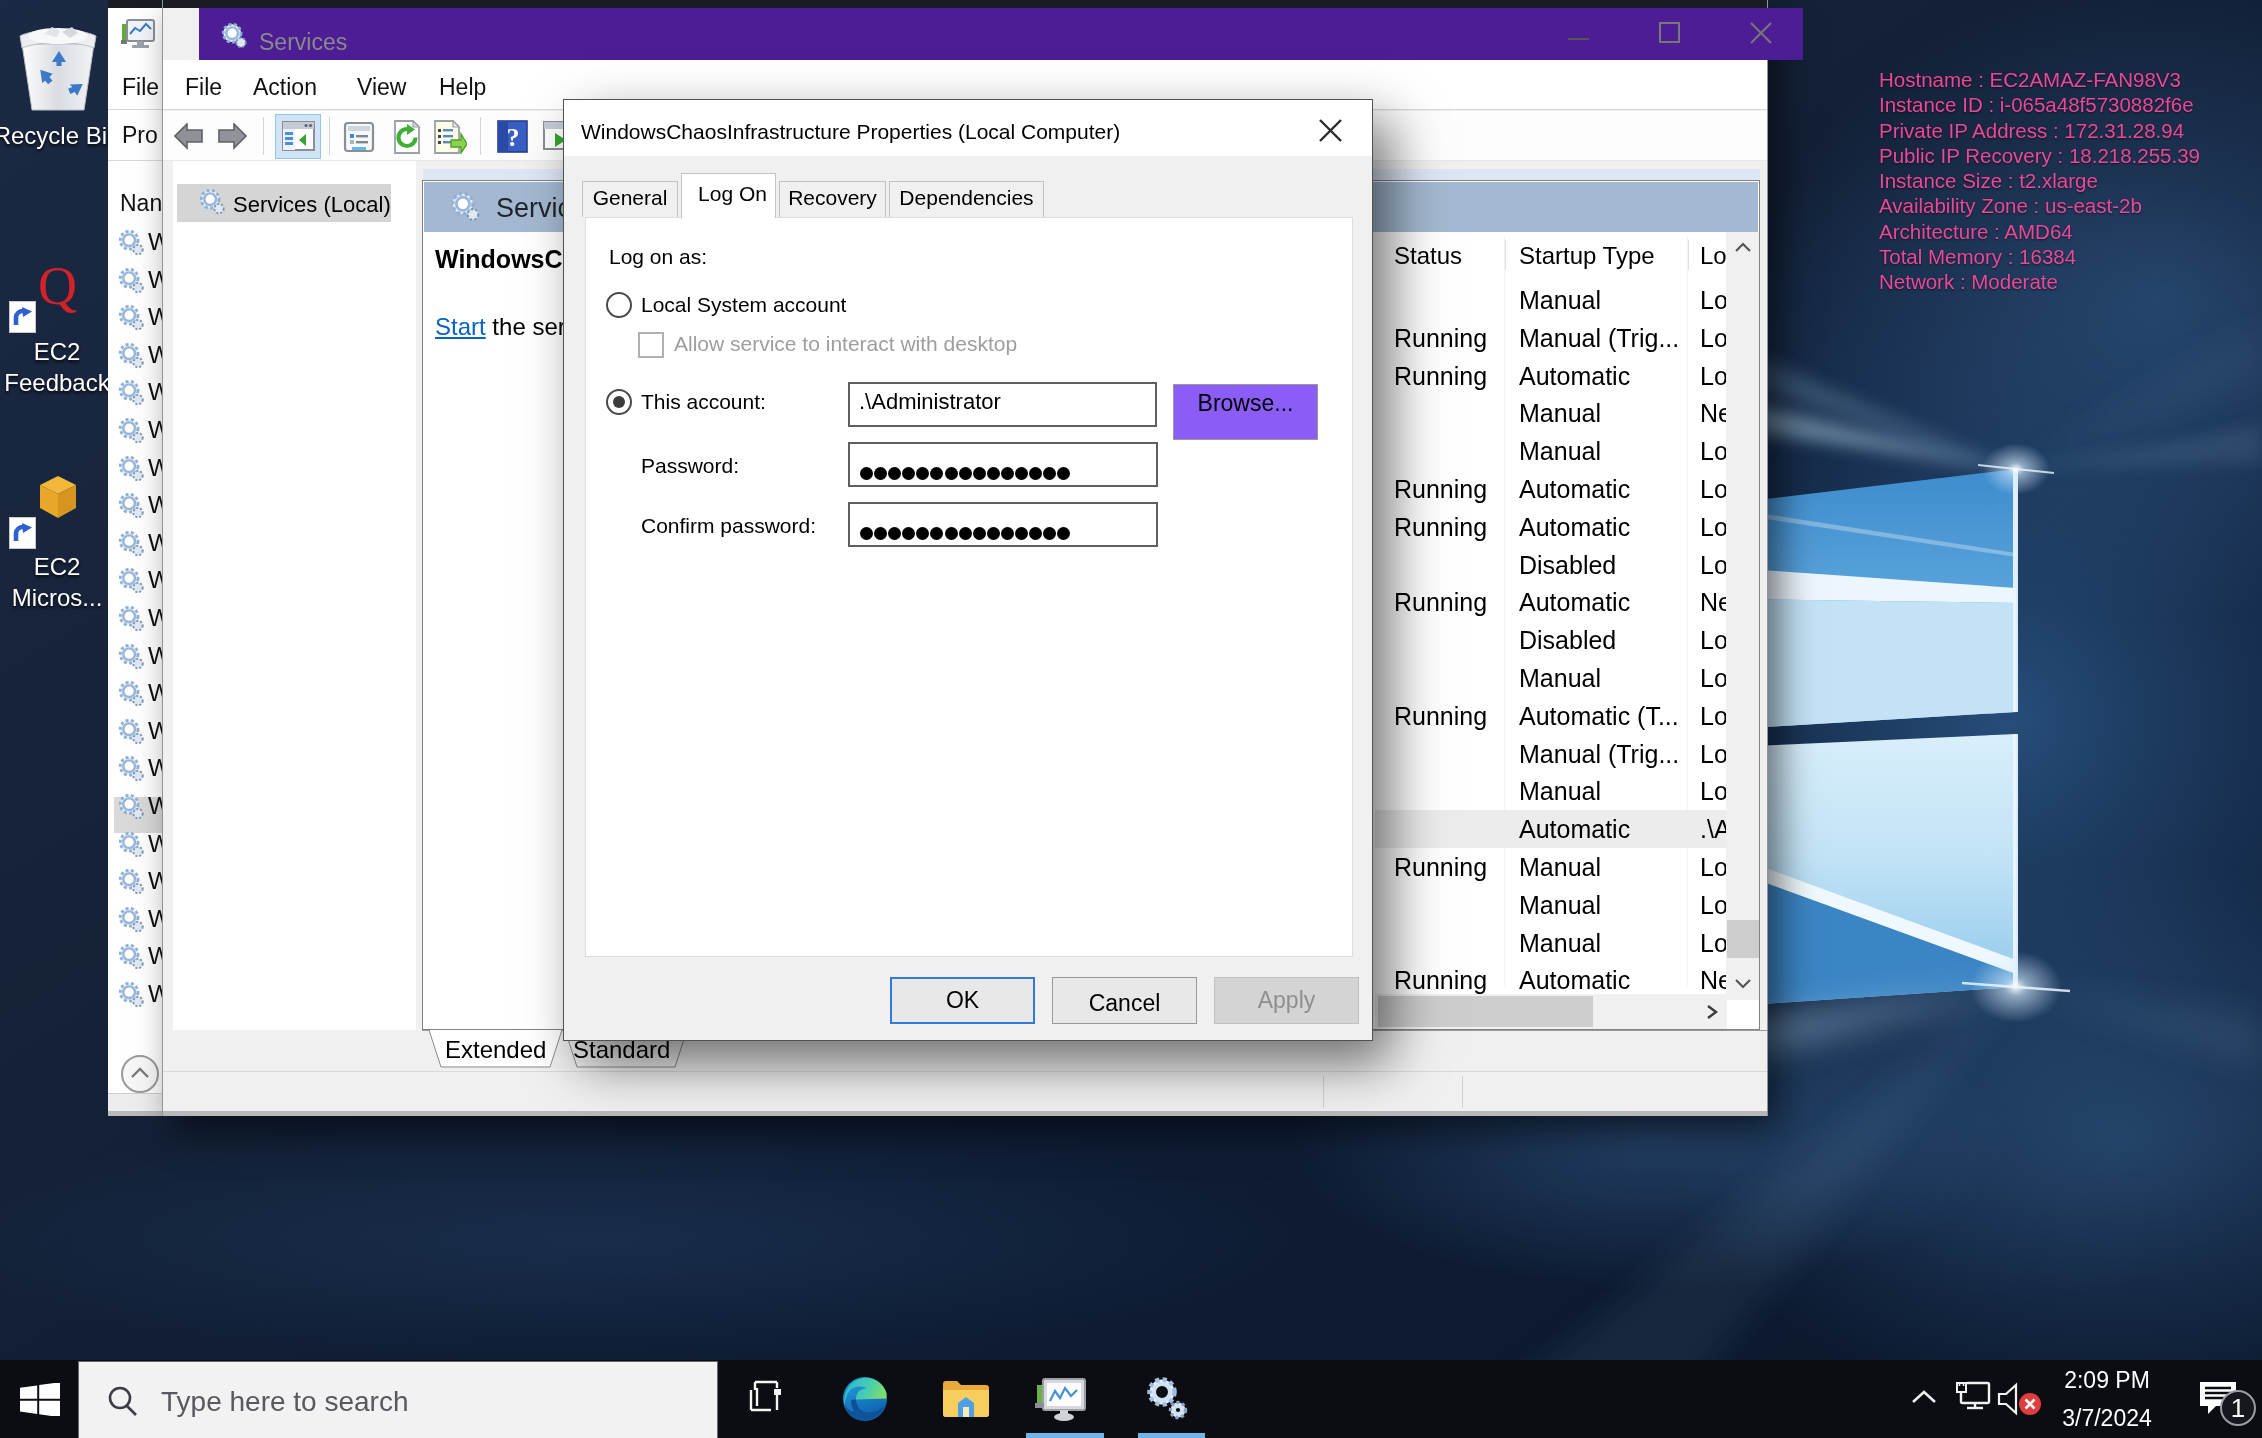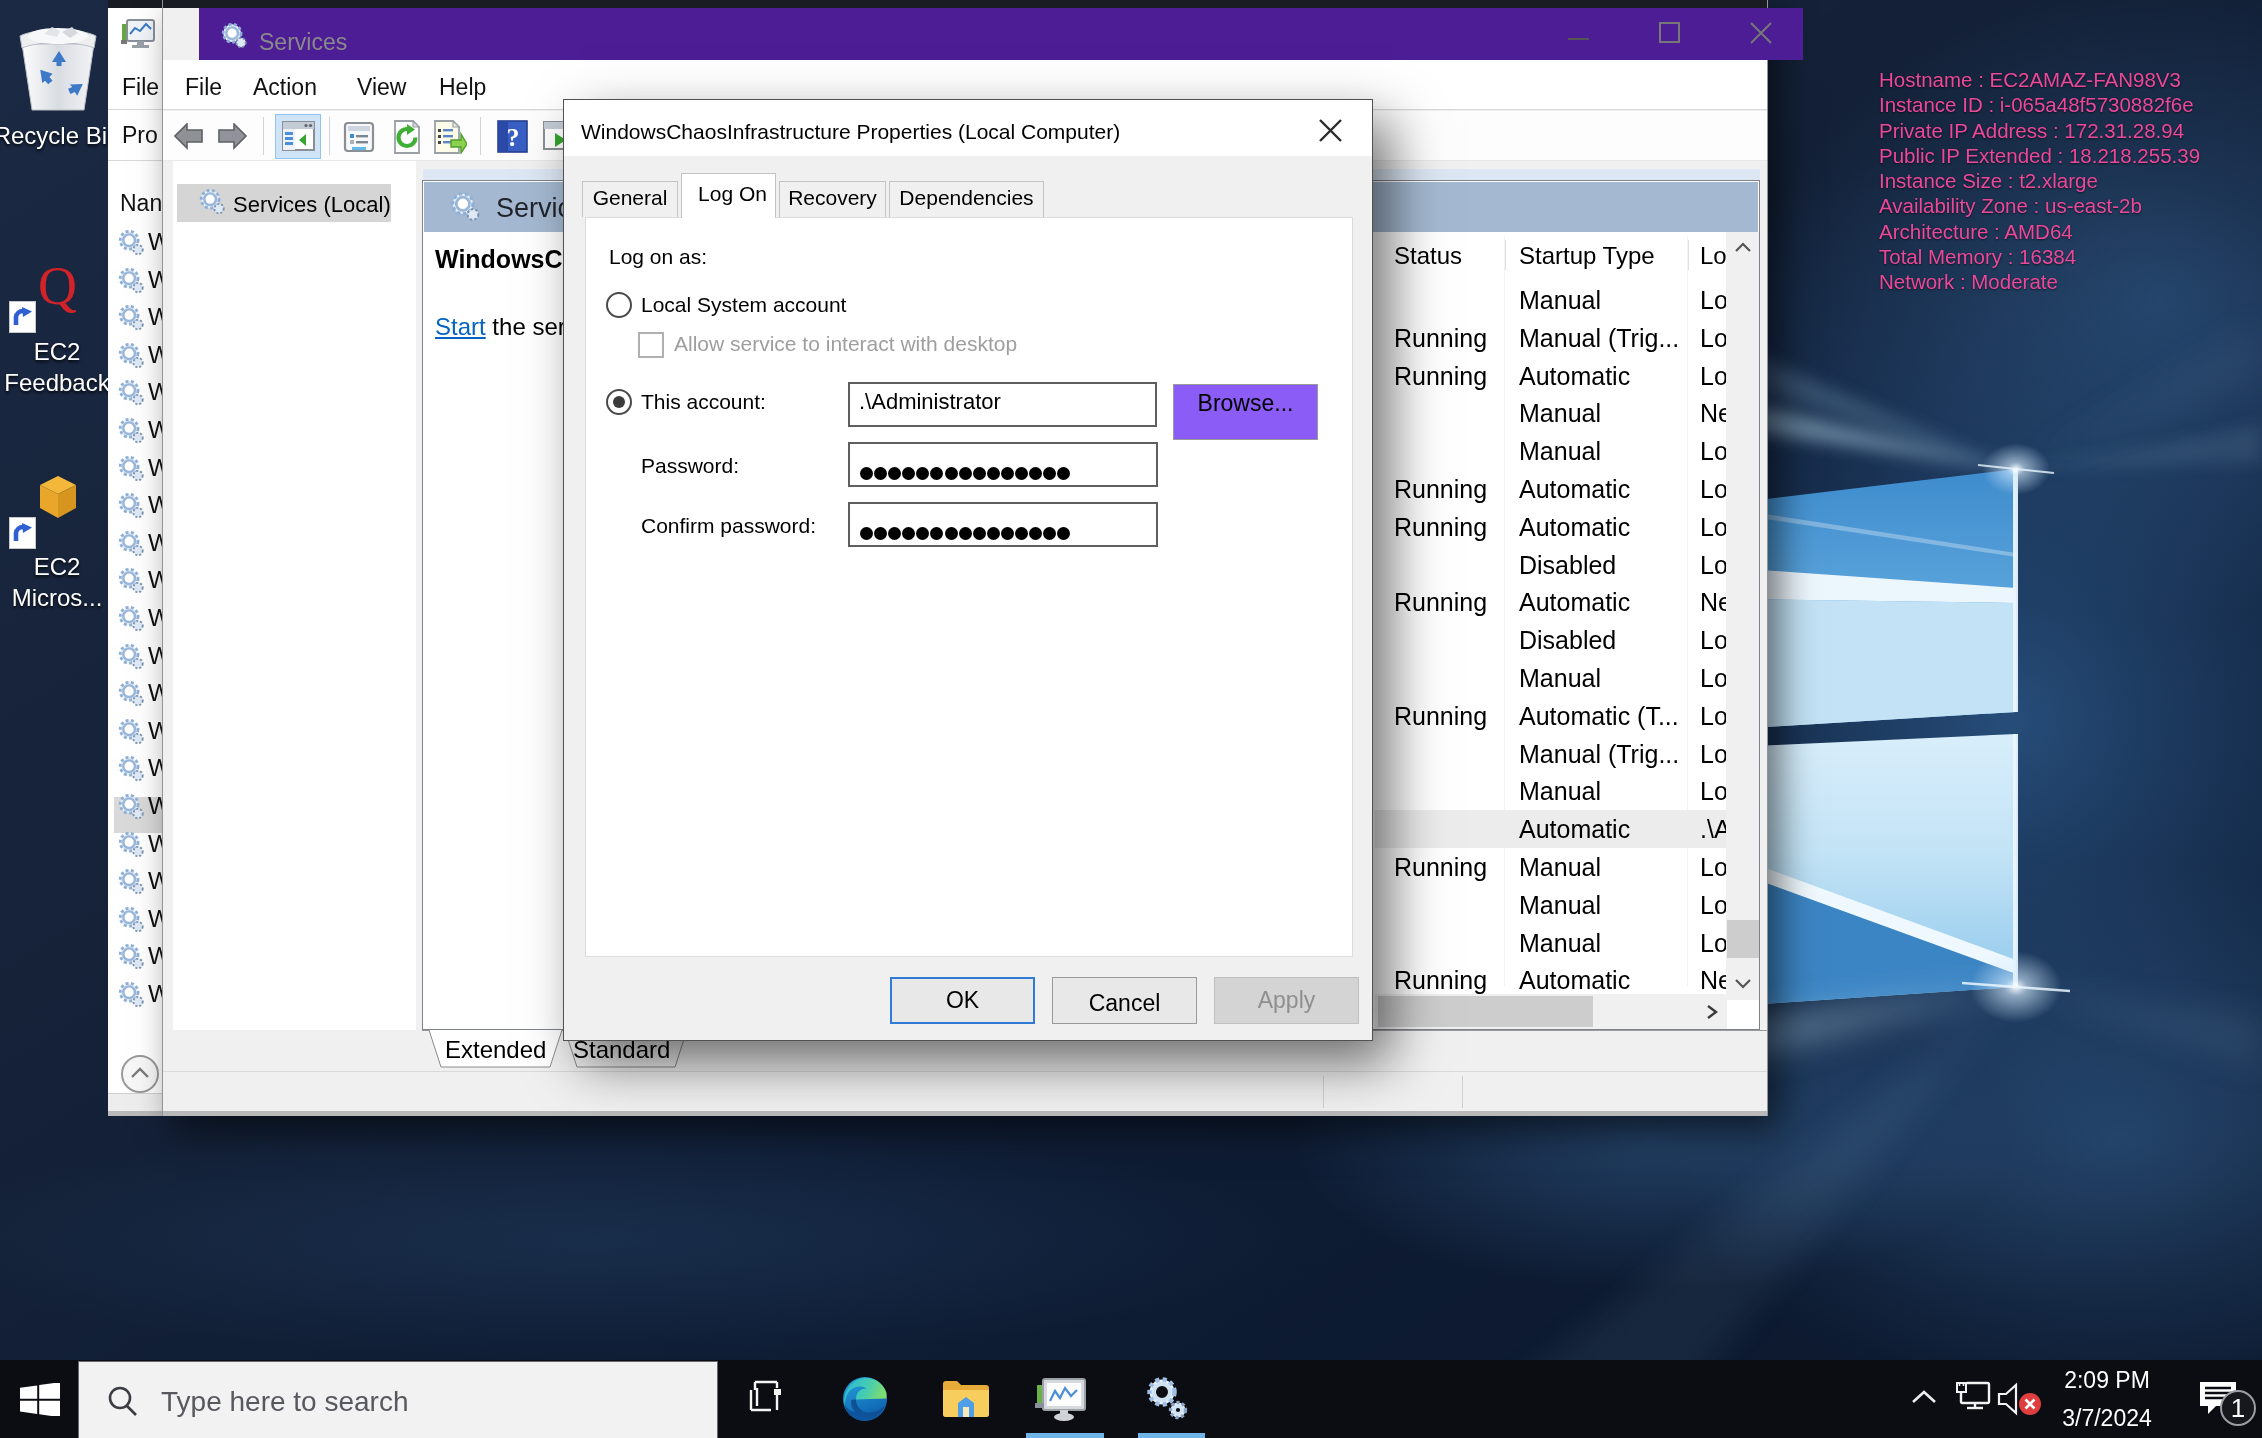--- a/index.html
+++ b/index.html
@@ -165,21 +165,21 @@
 <div style="position:absolute;left:9px;top:517px;width:27px;height:32px;background:#fff;border:1px solid #c8c8c8;"></div>
 <svg style="position:absolute;left:13px;top:523px;" width="19" height="21" viewBox="0 0 19 21">
     <path d="M3 18 L3 10 A7 7 0 0 1 10 4 L12 4" stroke="#2f5fd0" stroke-width="4.6" fill="none"></path>
     <path d="M9 0 L19 4.5 L10 10 Z" fill="#2f5fd0"></path>
   </svg>
 <div class="dlabel" style="left:-8px;top:551px;width:130px;">EC2<br>Micros...</div>
 <div id="info">
     <div>Hostname : EC2AMAZ-FAN98V3</div>
     <div>Instance ID : i-065a48f5730882f6e</div>
     <div>Private IP Address : 172.31.28.94</div>
-    <div>Public IP Extended : 18.218.255.39</div>
+    <div>Public IP Recovery : 18.218.255.39</div>
     <div>Instance Size : t2.xlarge</div>
     <div>Availability Zone : us-east-2b</div>
     <div>Architecture : AMD64</div>
     <div>Total Memory : 16384</div>
     <div>Network : Moderate</div>
   </div>
 
 <div id="winL">
   <div class="tops"></div>
   <svg style="position:absolute;left:12px;top:16px;" width="36" height="36" viewBox="0 0 36 36">

